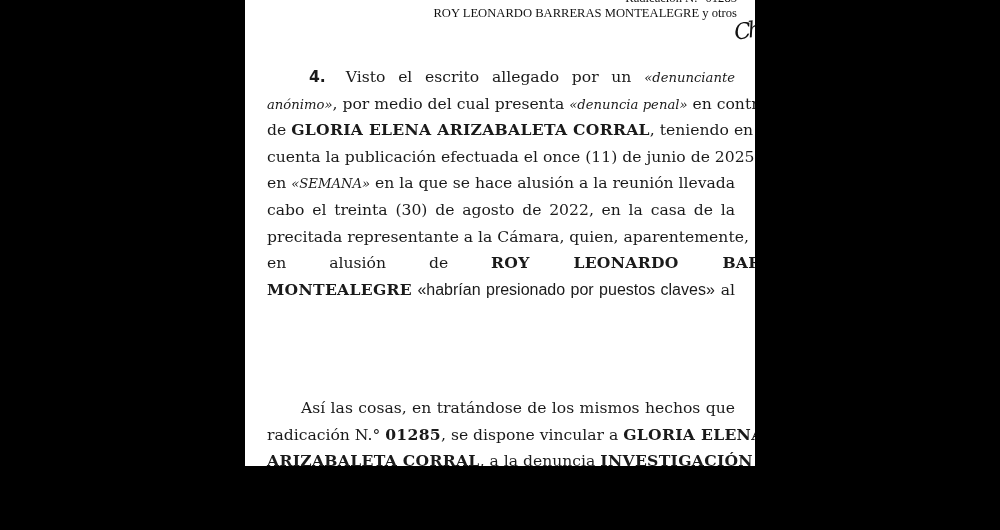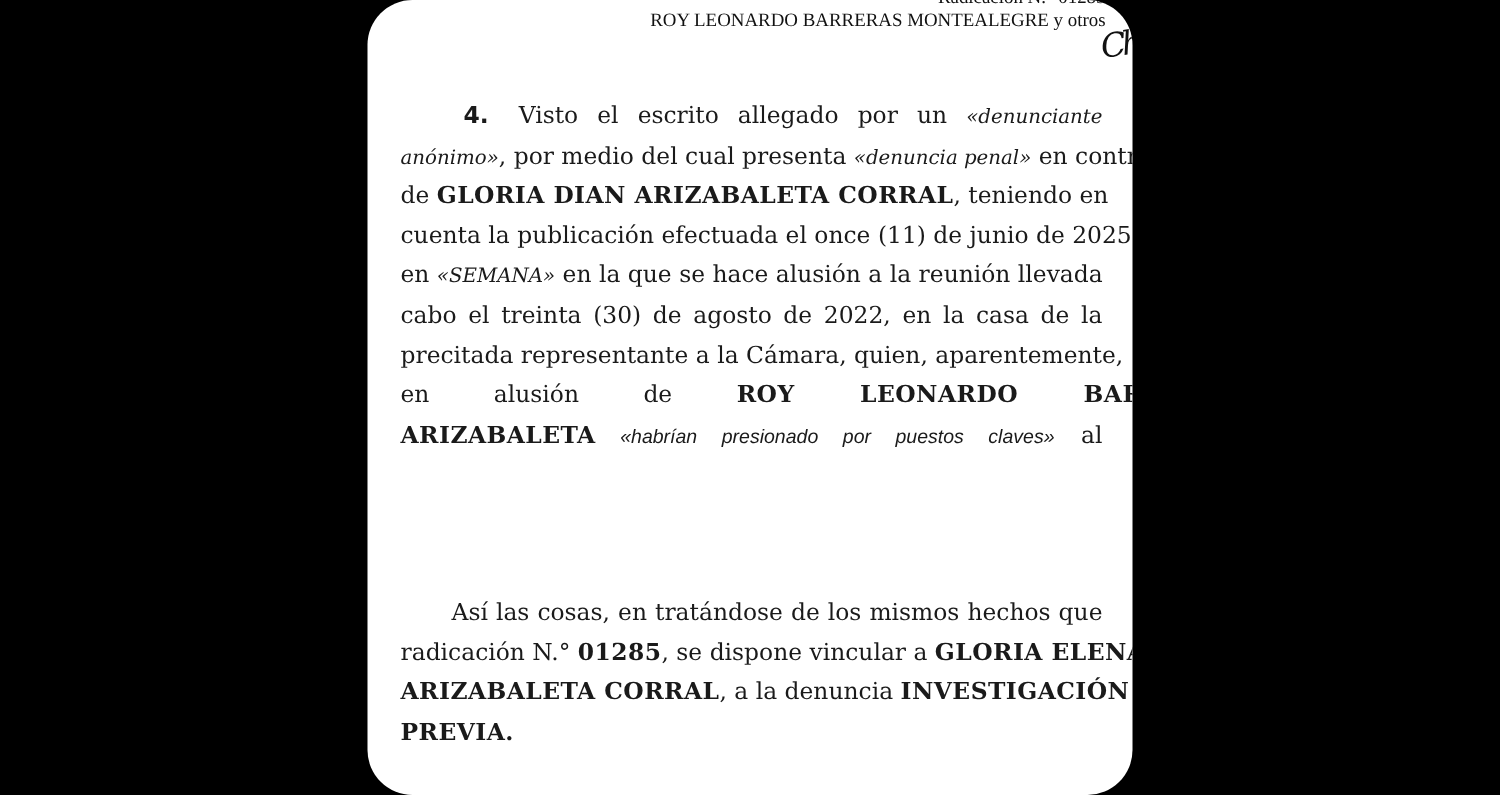--- a/index.html
+++ b/index.html
@@ -3,24 +3,23 @@
 <meta charset="utf-8">
 <style>
   html, body { margin: 0; padding: 0; }
   body {
     width: 1000px; height: 530px; overflow: hidden;
     background: #000;
     position: relative;
     font-family: "DejaVu Serif", "Liberation Serif", serif;
   }
   .page {
-    position: absolute; left: 245px; top: 0; width: 510px; height: 530px;
+    position: absolute; left: 245px; top: 0; width: 510px; height: 466px;
     background: #fff;
     overflow: hidden;
-    border-radius: 30px;
   }
   .header {
     position: absolute; right: 18px; top: -9px;
     text-align: right;
     font-family: "Liberation Serif", serif;
     font-size: 12.6px; line-height: 15px; color: #111;
   }
   .header .line { white-space: nowrap; }
   .initials {
     position: absolute; right: -4px; top: 18px;
@@ -34,44 +33,44 @@
     line-height: 26.6px;
   }
   .para1 { top: 64px; }
   .para2 { top: 395px; }
   .line-row { display: block; white-space: nowrap; text-align: justify; text-align-last: justify; height: 26.6px; }
   .line-row.last { text-align-last: left; }
   .indent-num { padding-left: 42px; }
   .indent { padding-left: 34px; }
   b { font-weight: bold; letter-spacing: 0.3px; }
   .q { font-style: italic; font-size: 13.2px; font-family: "DejaVu Serif", serif; }
-  .q-sm { font-style: italic; font-size: 13px; font-family: "Liberation Sans", sans-serif; }
+  .q-sm { font-size: 16px; font-family: "Liberation Sans", sans-serif; }
   .num { font-family: "DejaVu Sans", sans-serif; font-weight: bold; margin-right: 20px; }
 </style>
 </head>
 <body>
 
 <div class="page">
 
   <div class="header">
     <div class="line">Radicación N.° 01285</div>
     <div class="line">ROY LEONARDO BARRERAS MONTEALEGRE y otros</div>
   </div>
   <div class="initials">Ch</div>
 
   <div class="body-text para1">
     <span class="line-row indent-num"><span class="num">4.</span><span>Visto el escrito allegado por un </span><span class="q">«denunciante</span></span>
     <span class="line-row"><span class="q">anónimo»</span><span>, por medio del cual presenta </span><span class="q">«denuncia penal»</span><span> en contra</span></span>
-    <span class="line-row"><span>de </span><b>GLORIA DIAN ARIZABALETA CORRAL</b><span>, teniendo en</span></span>
+    <span class="line-row"><span>de </span><b>GLORIA ELENA ARIZABALETA CORRAL</b><span>, teniendo en</span></span>
     <span class="line-row"><span>cuenta la publicación efectuada el once (11) de junio de 2025</span></span>
     <span class="line-row"><span>en </span><span class="q">«SEMANA»</span><span> en la que se hace alusión a la reunión llevada</span></span>
     <span class="line-row"><span>cabo el treinta (30) de agosto de 2022, en la casa de la</span></span>
     <span class="line-row"><span>precitada representante a la Cámara, quien, aparentemente,</span></span>
     <span class="line-row" style="word-spacing: 38px;"><span>en alusión de </span><b>ROY LEONARDO BARRERRAS</b></span>
-    <span class="line-row"><b>ARIZABALETA</b><span class="q-sm"> «habrían presionado por puestos claves»</span><span> al</span></span>
+    <span class="line-row"><b>MONTEALEGRE</b><span class="q-sm"> «habrían presionado por puestos claves»</span><span> al</span></span>
   </div>
 
   <div class="body-text para2">
     <span class="line-row indent"><span>Así las cosas, en tratándose de los mismos hechos que</span></span>
     <span class="line-row"><span>radicación N.° </span><b>01285</b><span>, se dispone vincular a </span><b>GLORIA ELENA</b></span>
     <span class="line-row"><b>ARIZABALETA CORRAL</b><span>, a la denuncia </span><b>INVESTIGACIÓN</b></span>
     <span class="line-row last"><b>PREVIA.</b></span>
   </div>
 
 </div>

